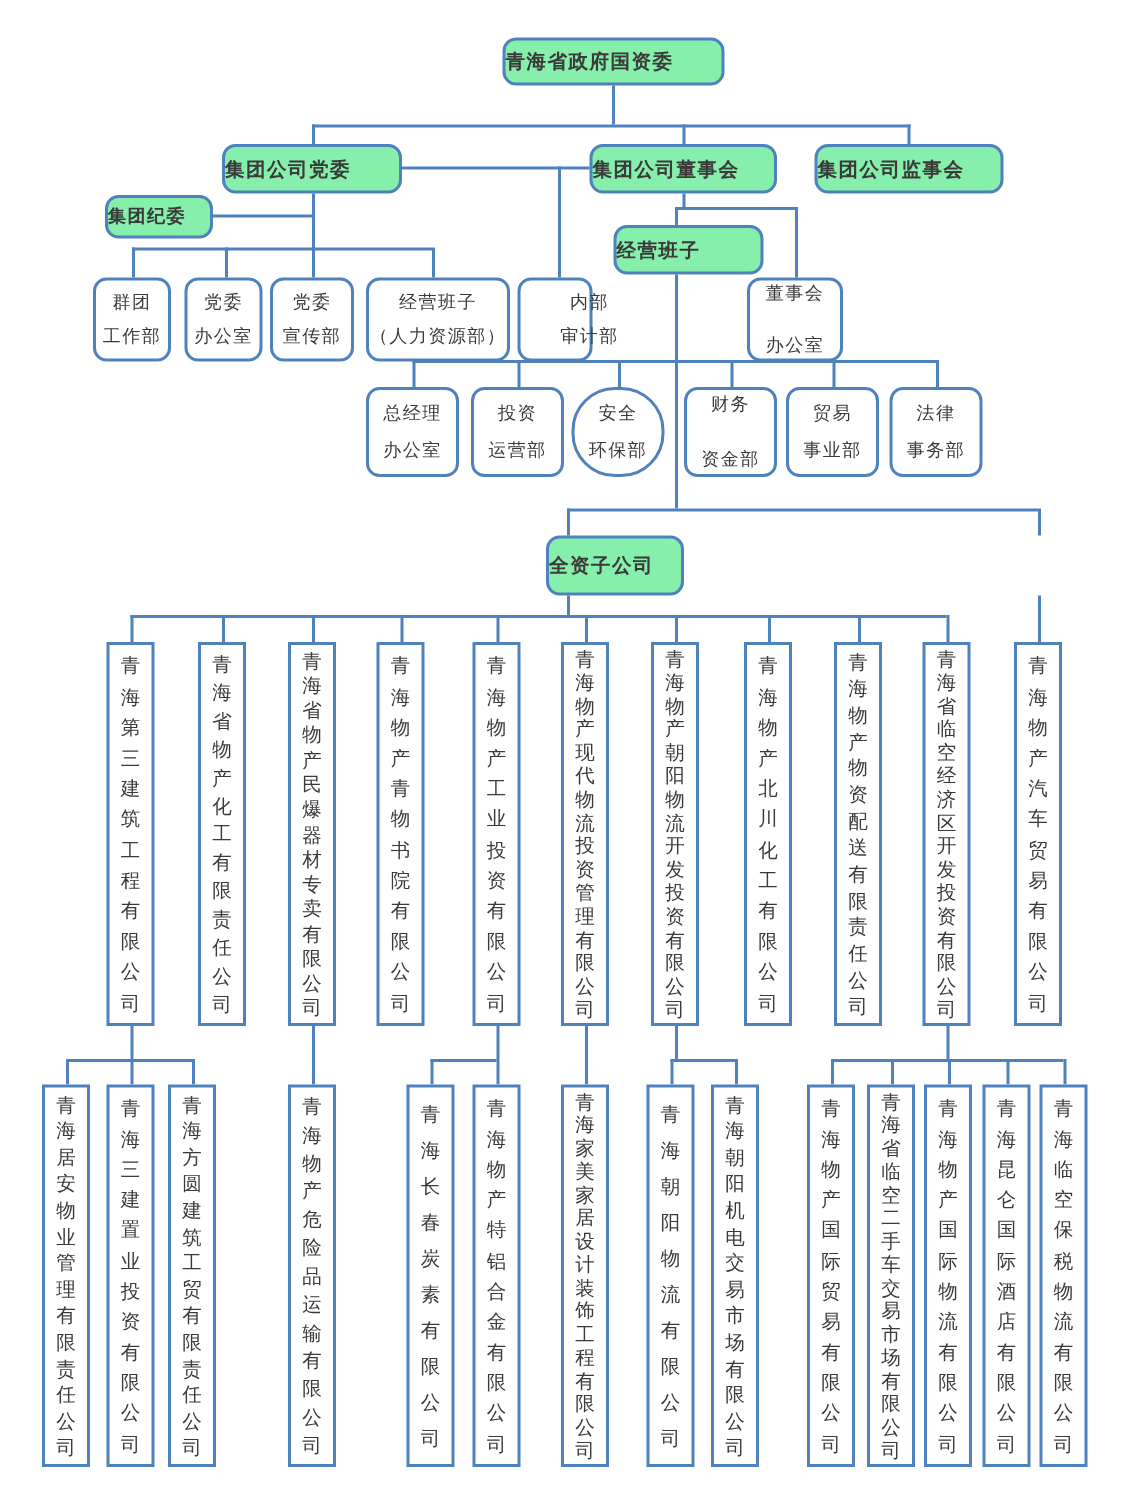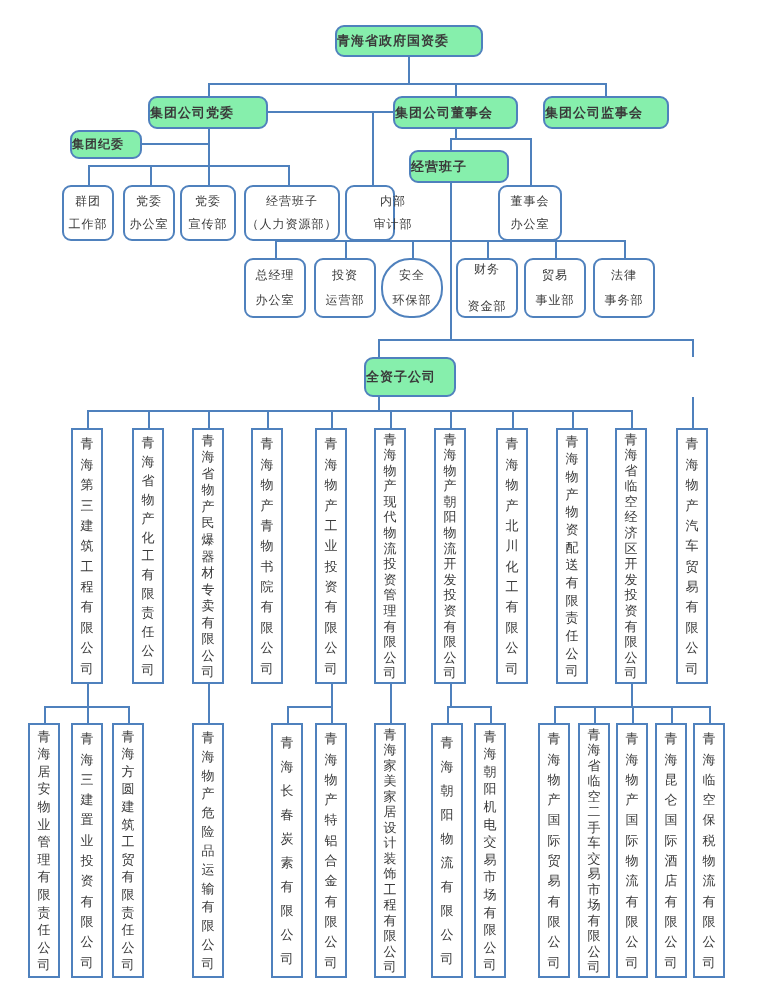--- a/index.html
+++ b/index.html
@@ -121,21 +121,21 @@
     <span>宣传部</span>
   </div>
   <div class="dept" style="left:244px;top:185px;width:96px;height:56px;">
     <span>经营班子</span>
     <span>（人力资源部）</span>
   </div>
   <div class="dept" style="left:345px;top:185px;width:30px;height:56px;padding-left:46px;">
     <span>内部</span>
     <span>审计部</span>
   </div>
-  <div class="dept" style="left:498px;top:185px;width:64px;height:56px;">
+  <div class="dept" style="left:498px;top:185px;width:64px;height:56px;justify-content:space-between;">
     <span>董事会</span>
     <span>办公室</span>
   </div>
 
   <div class="dept" style="left:244px;top:258px;width:62px;height:60px;">
     <span>总经理</span>
     <span>办公室</span>
   </div>
   <div class="dept" style="left:314px;top:258px;width:62px;height:60px;">
     <span>投资</span>

